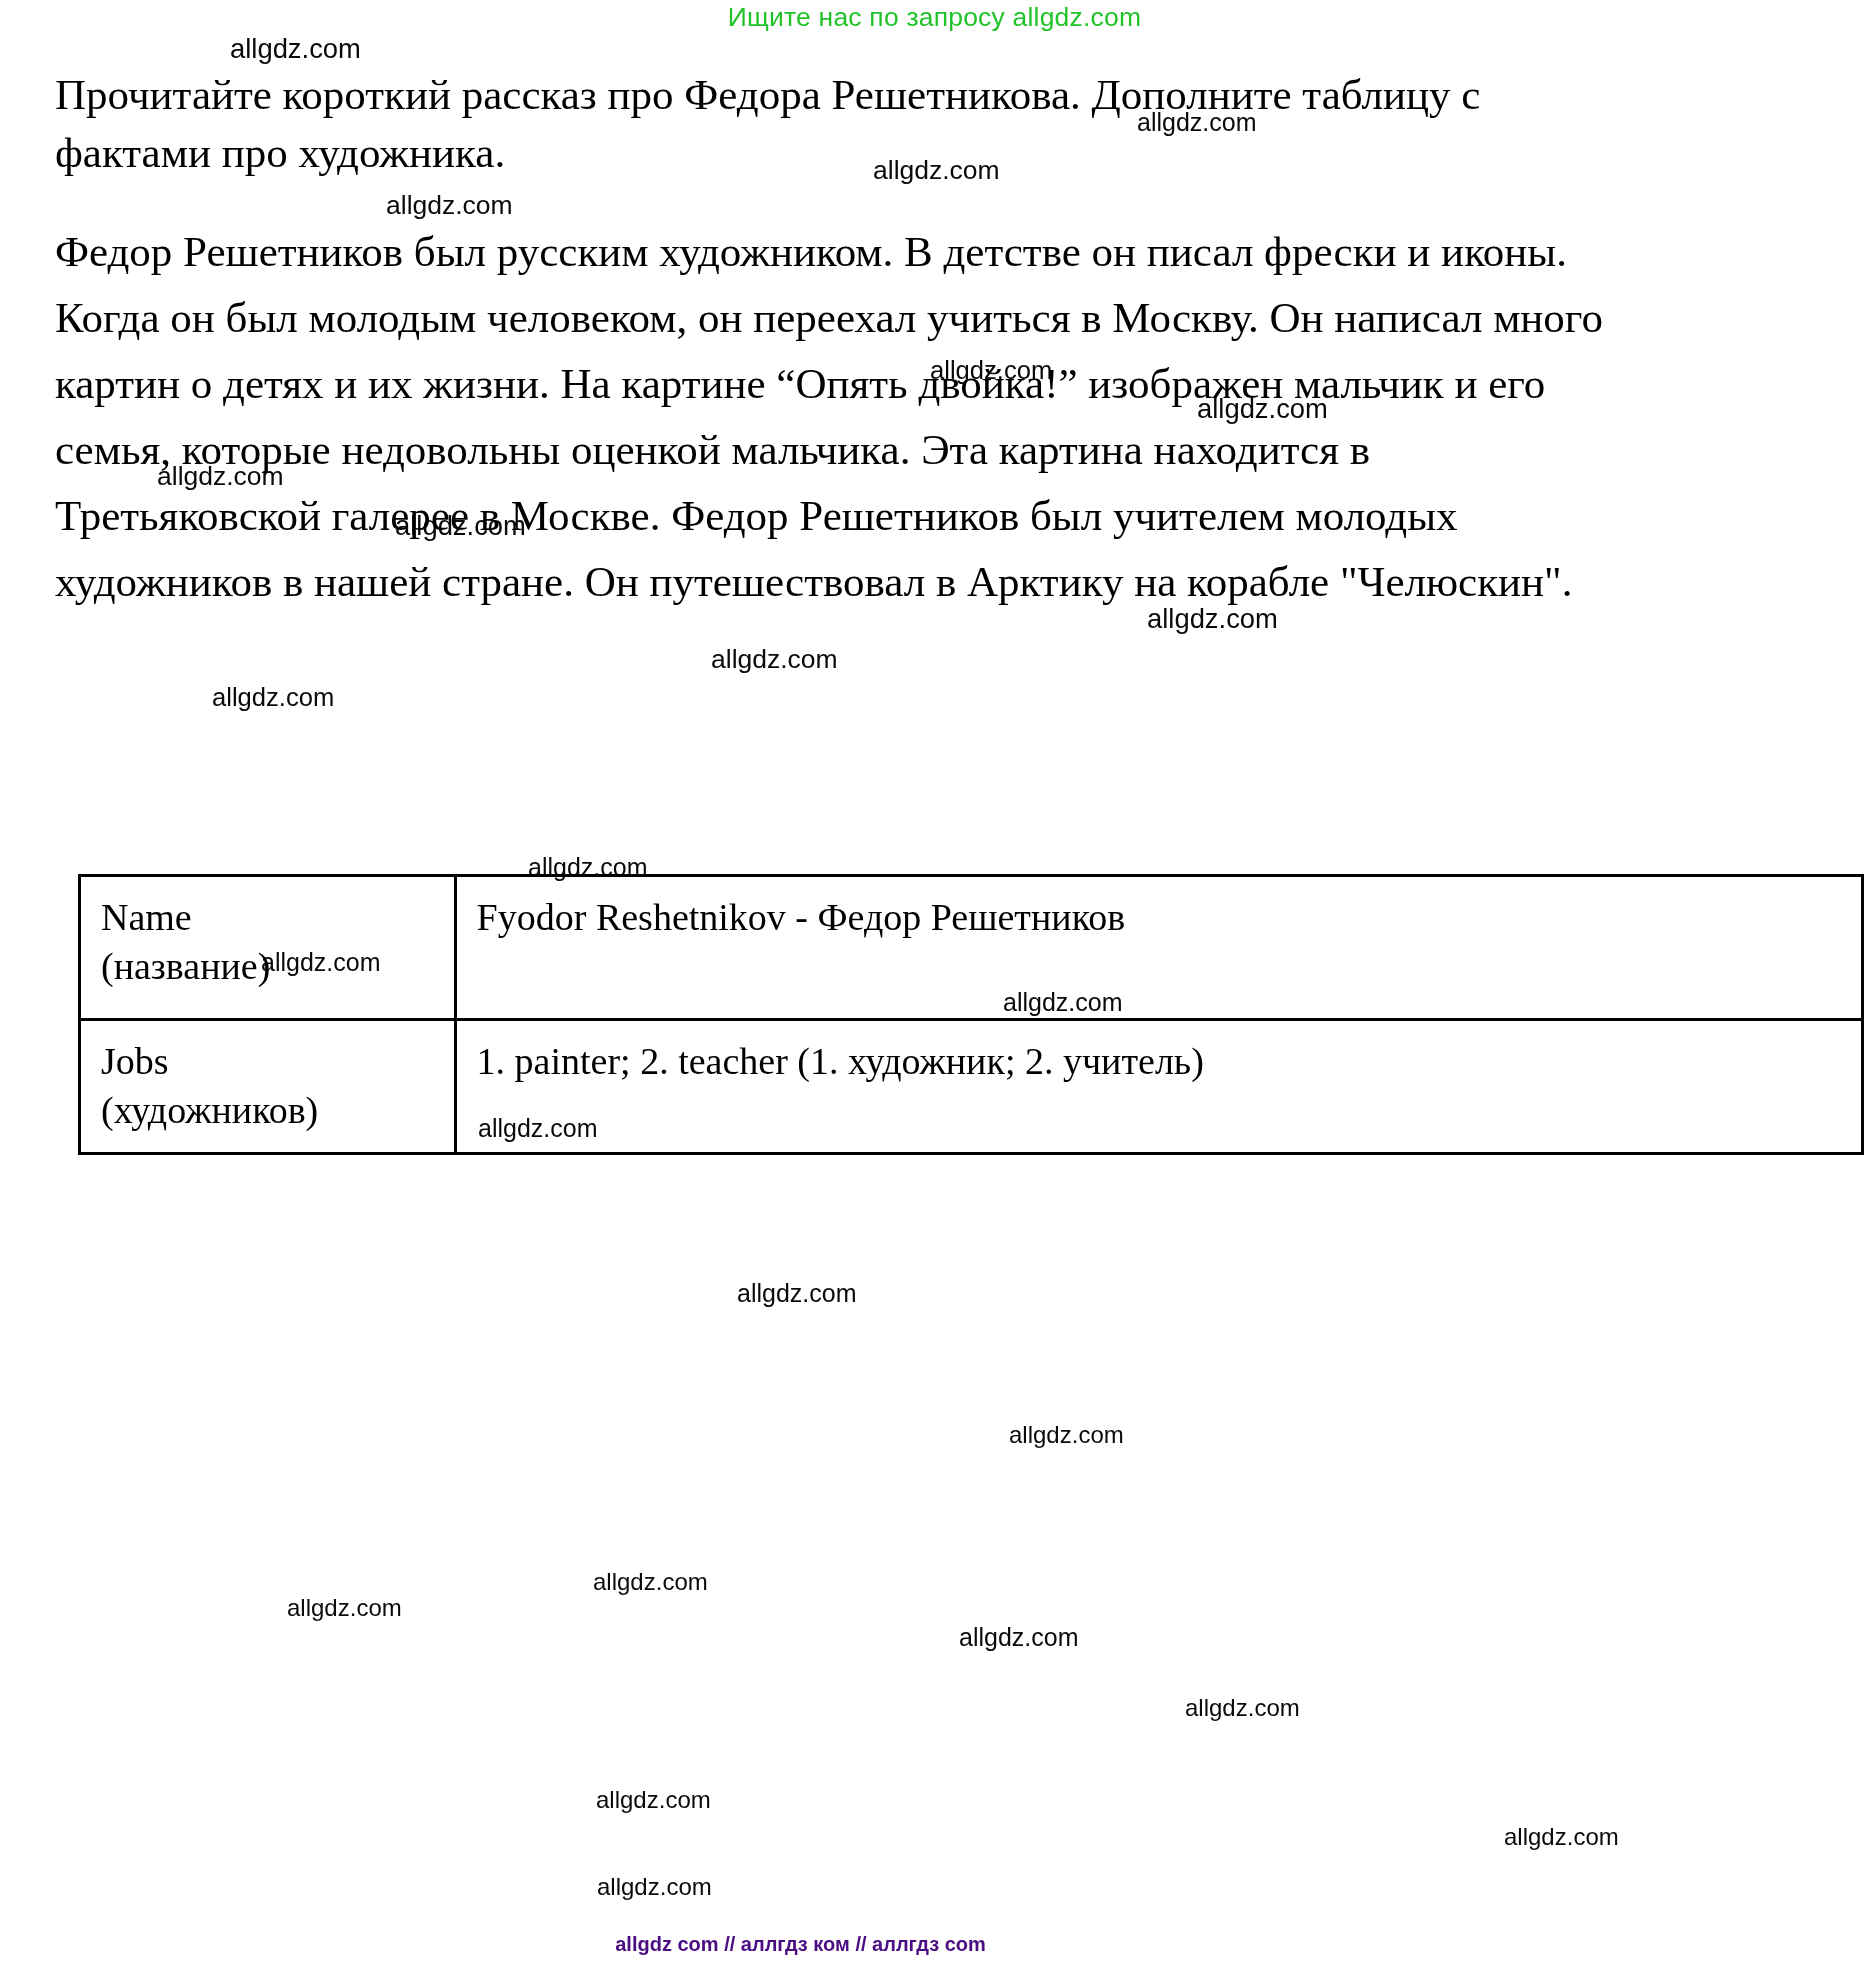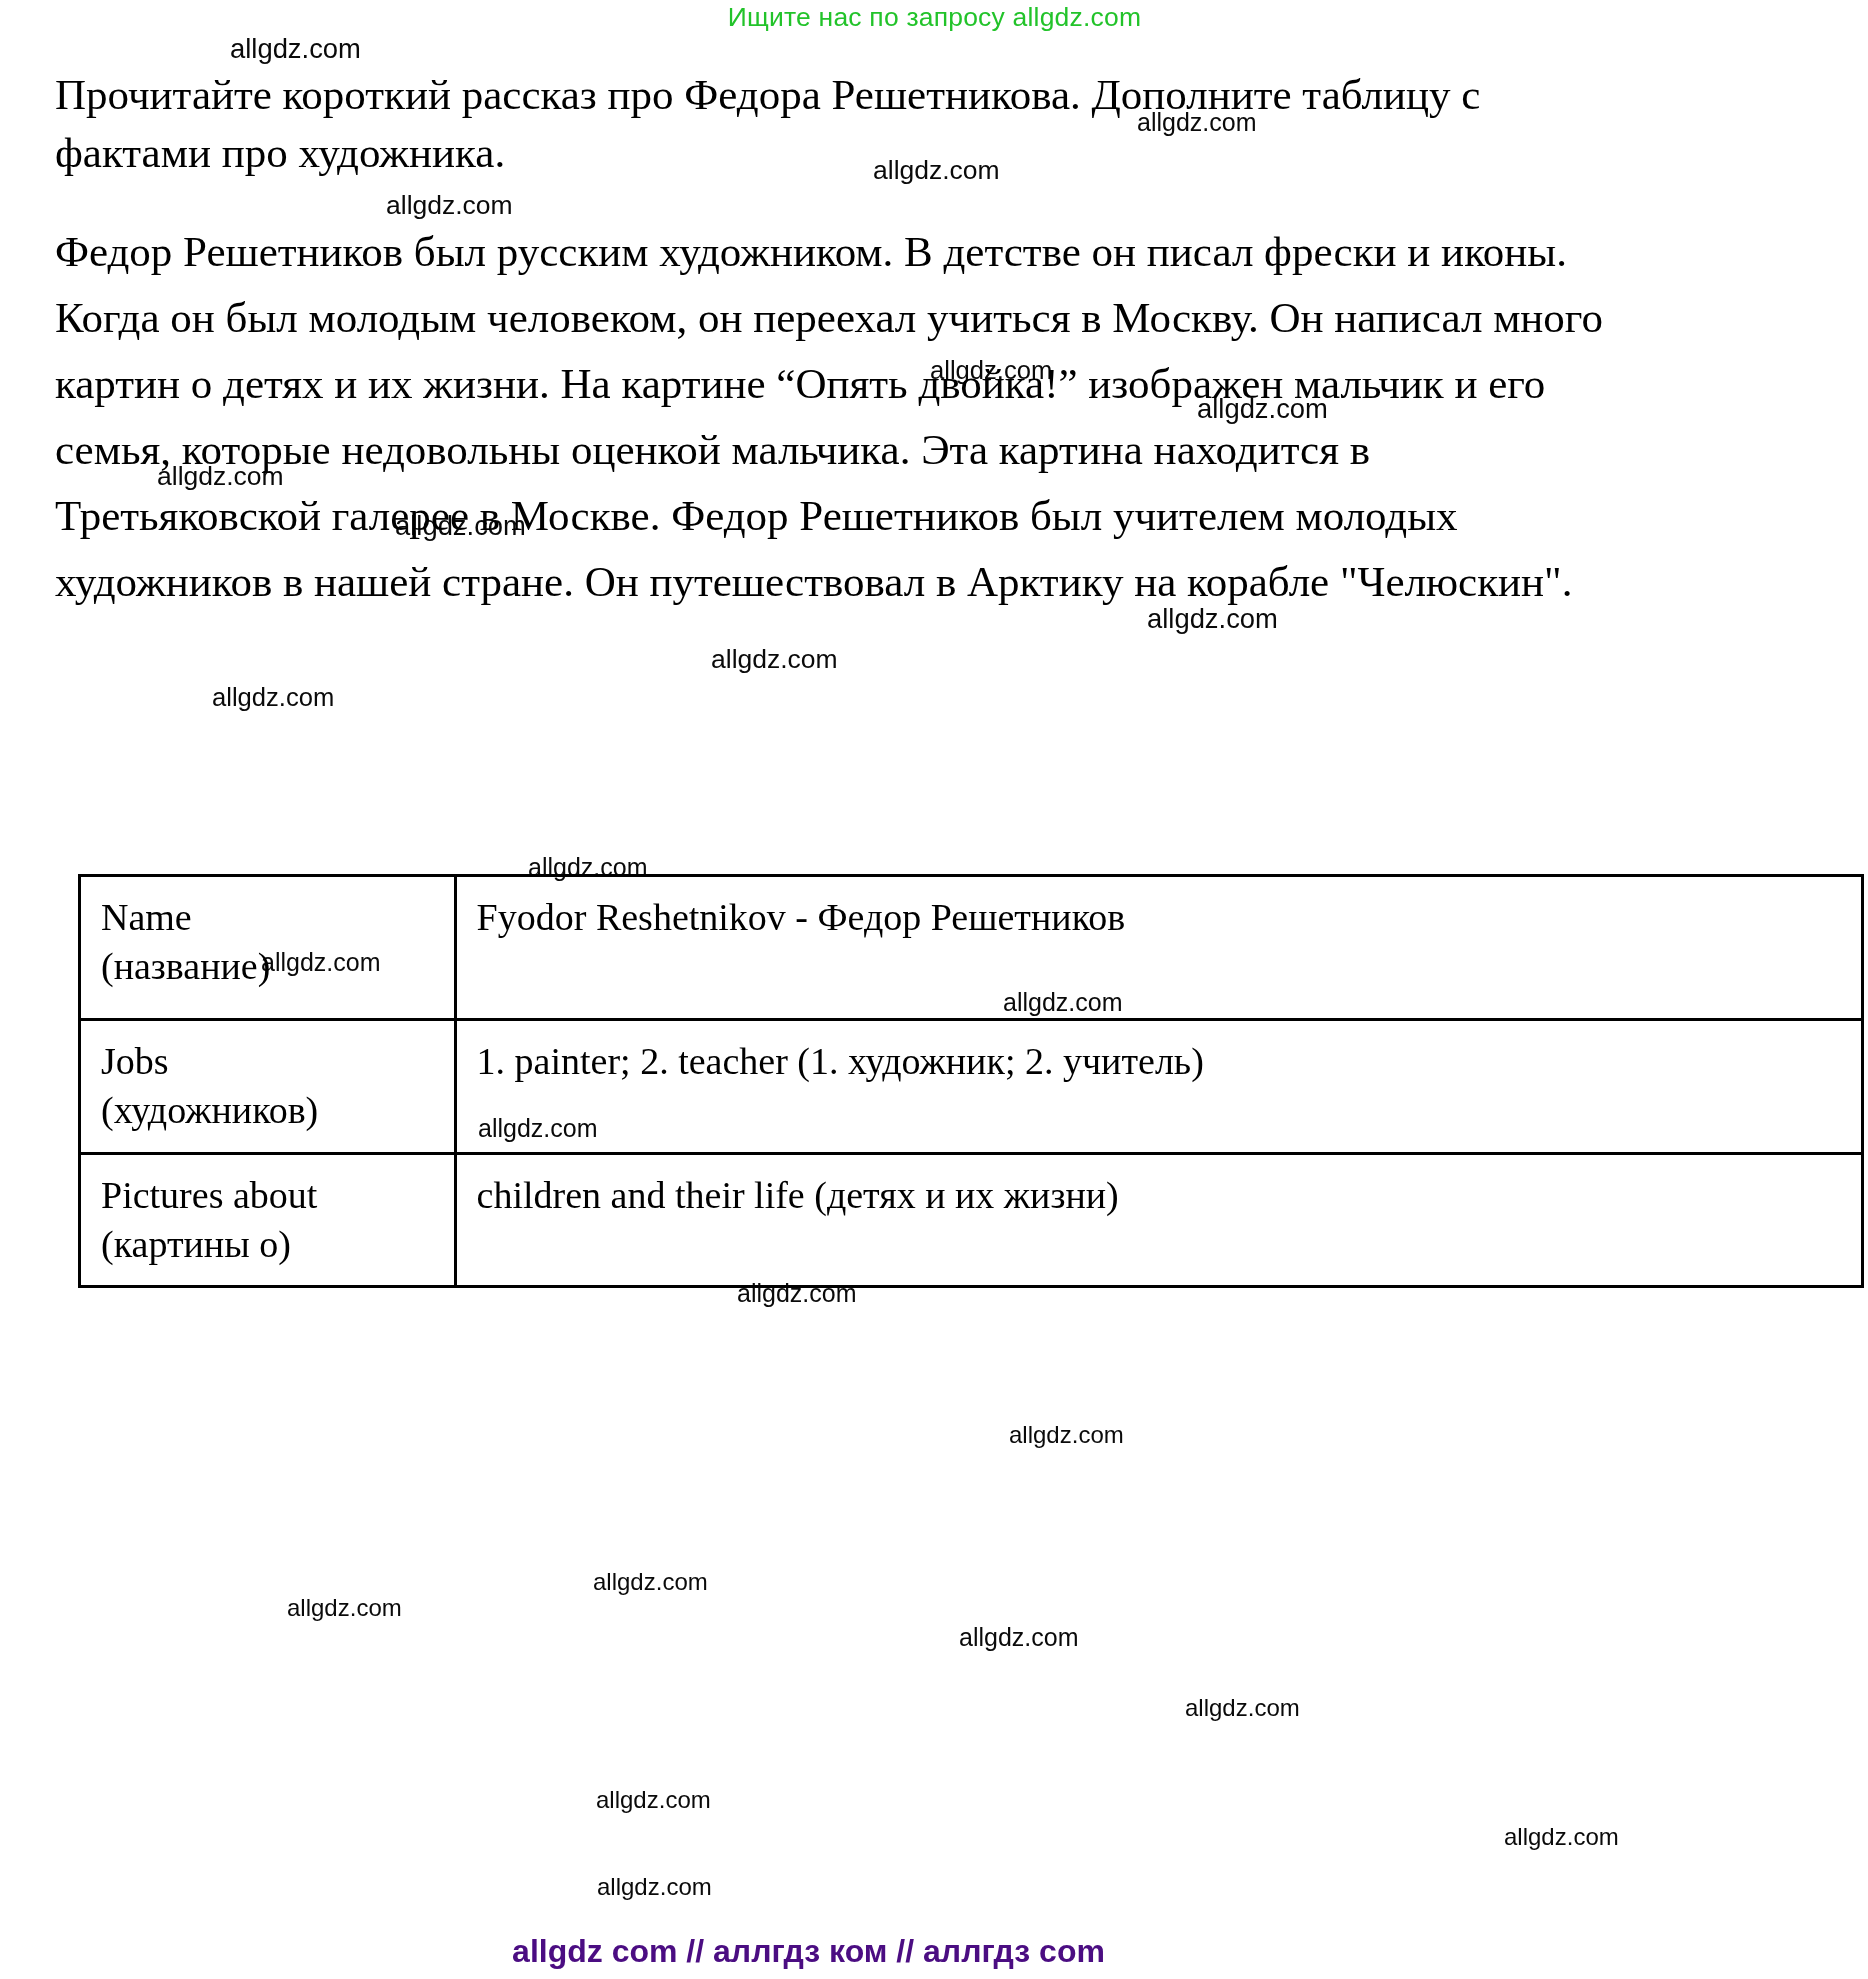--- a/index.html
+++ b/index.html
@@ -88,25 +88,25 @@
   .row-h1 { height: 108px; }
   .row-h2 { height: 93px; }
 
   .label-en { display: block; }
   .label-ru { display: block; }
 
   
   .footer-line {
     position: absolute;
     top: 1933px;
-    left: 8px;
+    left: 0;
     width: 1601px;
     text-align: center;
     font-family: "Liberation Sans", sans-serif;
-    font-size: 32px;
+    font-size: 20px;
     font-weight: bold;
     color: #4b0d82;
     white-space: nowrap;
   }
 </style>
 </head>
 <body>
 
 <div class="promo-line" style="color: rgb(34, 195, 42);">Ищите нас по запросу allgdz.com</div>
 
@@ -150,24 +150,17 @@
       </td>
       <td class="value-cell row-h1">Fyodor Reshetnikov - Федор Решетников</td>
     </tr>
     <tr>
       <td class="label-cell">
         <span class="label-en">Jobs</span>
         <span class="label-ru">(художников)</span>
       </td>
       <td class="value-cell row-h2">1. painter; 2. teacher (1. художник; 2. учитель)</td>
     </tr>
-    <tr>
-      <td class="label-cell">
-        <span class="label-en">Pictures about</span>
-        <span class="label-ru">(картины о)</span>
-      </td>
-      <td class="value-cell row-h2">children and their life (детях и их жизни)</td>
-    </tr>
   </tbody>
 </table>
 
 <div class="footer-line" style="color: rgb(75, 13, 130);">allgdz com  //  аллгдз ком  //  аллгдз com</div>
 
 
 </body></html>

